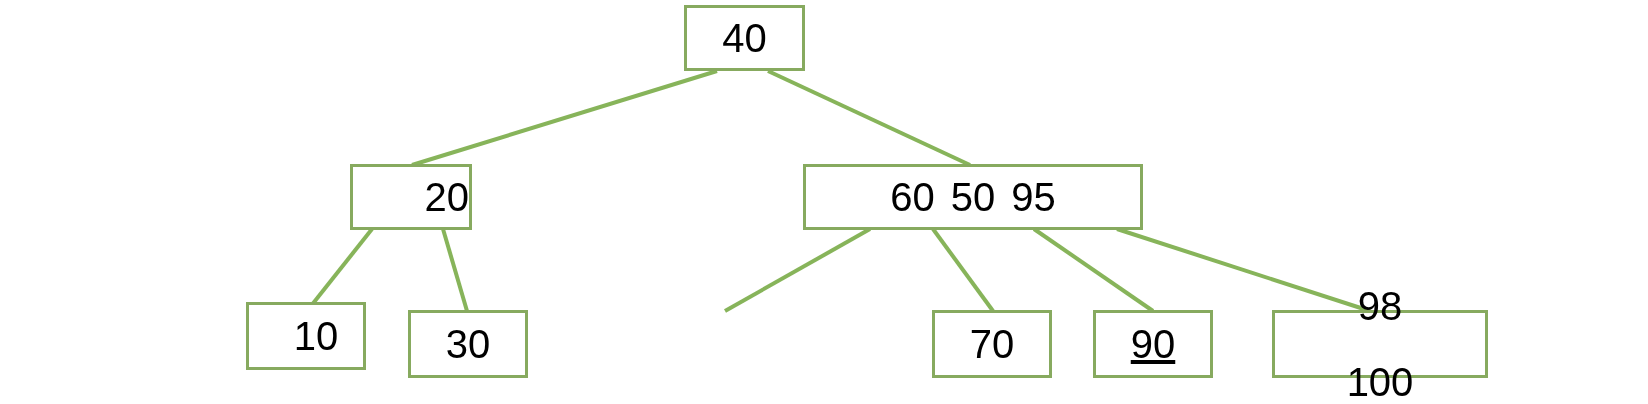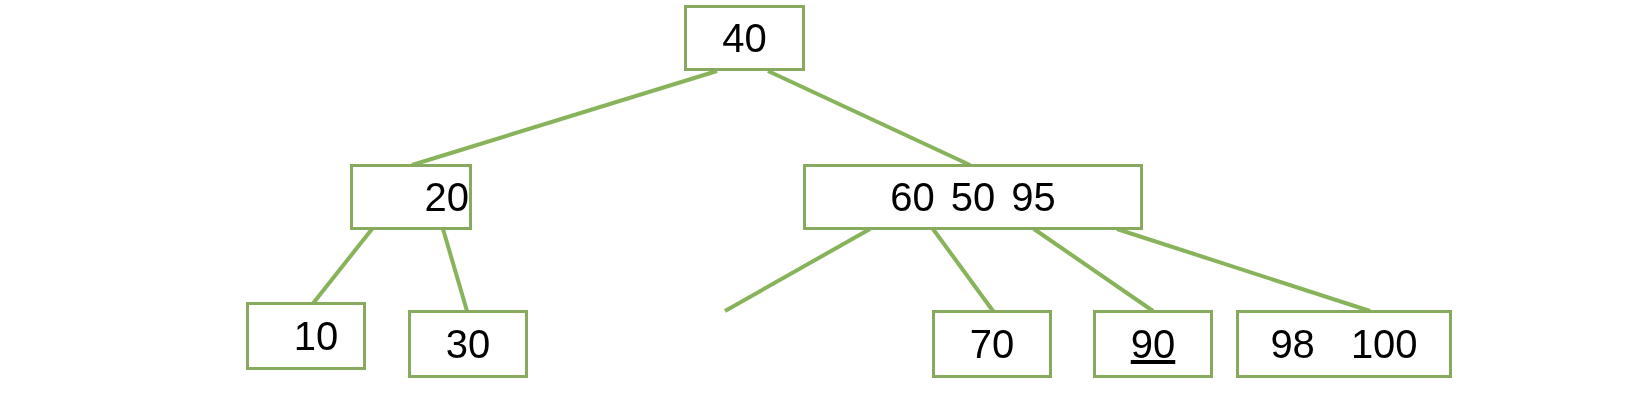--- a/index.html
+++ b/index.html
@@ -46,21 +46,21 @@
   }
   
   .node-root  { left: 684px;  top: 5px;   width: 121px; height: 66px; }
   .node-20    { left: 350px;  top: 164px; width: 122px; height: 66px; justify-content: flex-end; }
   .node-60    { left: 803px;  top: 164px; width: 340px; height: 66px; gap: 16px; }
   .node-10    { left: 246px;  top: 302px; width: 120px; height: 68px; padding-left: 20px; }
   .node-30    { left: 408px;  top: 310px; width: 120px; height: 68px; }
   .node-50    { left: 550px;  top: 310px; width: 342px; height: 68px; }
   .node-70    { left: 932px;  top: 310px; width: 120px; height: 68px; align-items: center; }
   .node-90    { left: 1093px; top: 310px; width: 120px; height: 68px; text-decoration: underline; }
-  .node-98    { left: 1236px; top: 310px; width: 216px; height: 68px; }
+  .node-98    { left: 1272px; top: 310px; width: 216px; height: 68px; flex-direction: column; }
 </style>
 </head>
 <body>
 
 <div class="canvas">
 
   <svg class="edges-svg" viewBox="0 0 1648 404" xmlns="http://www.w3.org/2000/svg">
     <line x1="717" y1="71" x2="412" y2="165"></line>
     <line x1="768" y1="71" x2="970" y2="165"></line>
     <line x1="372" y1="229" x2="307" y2="311"></line>

